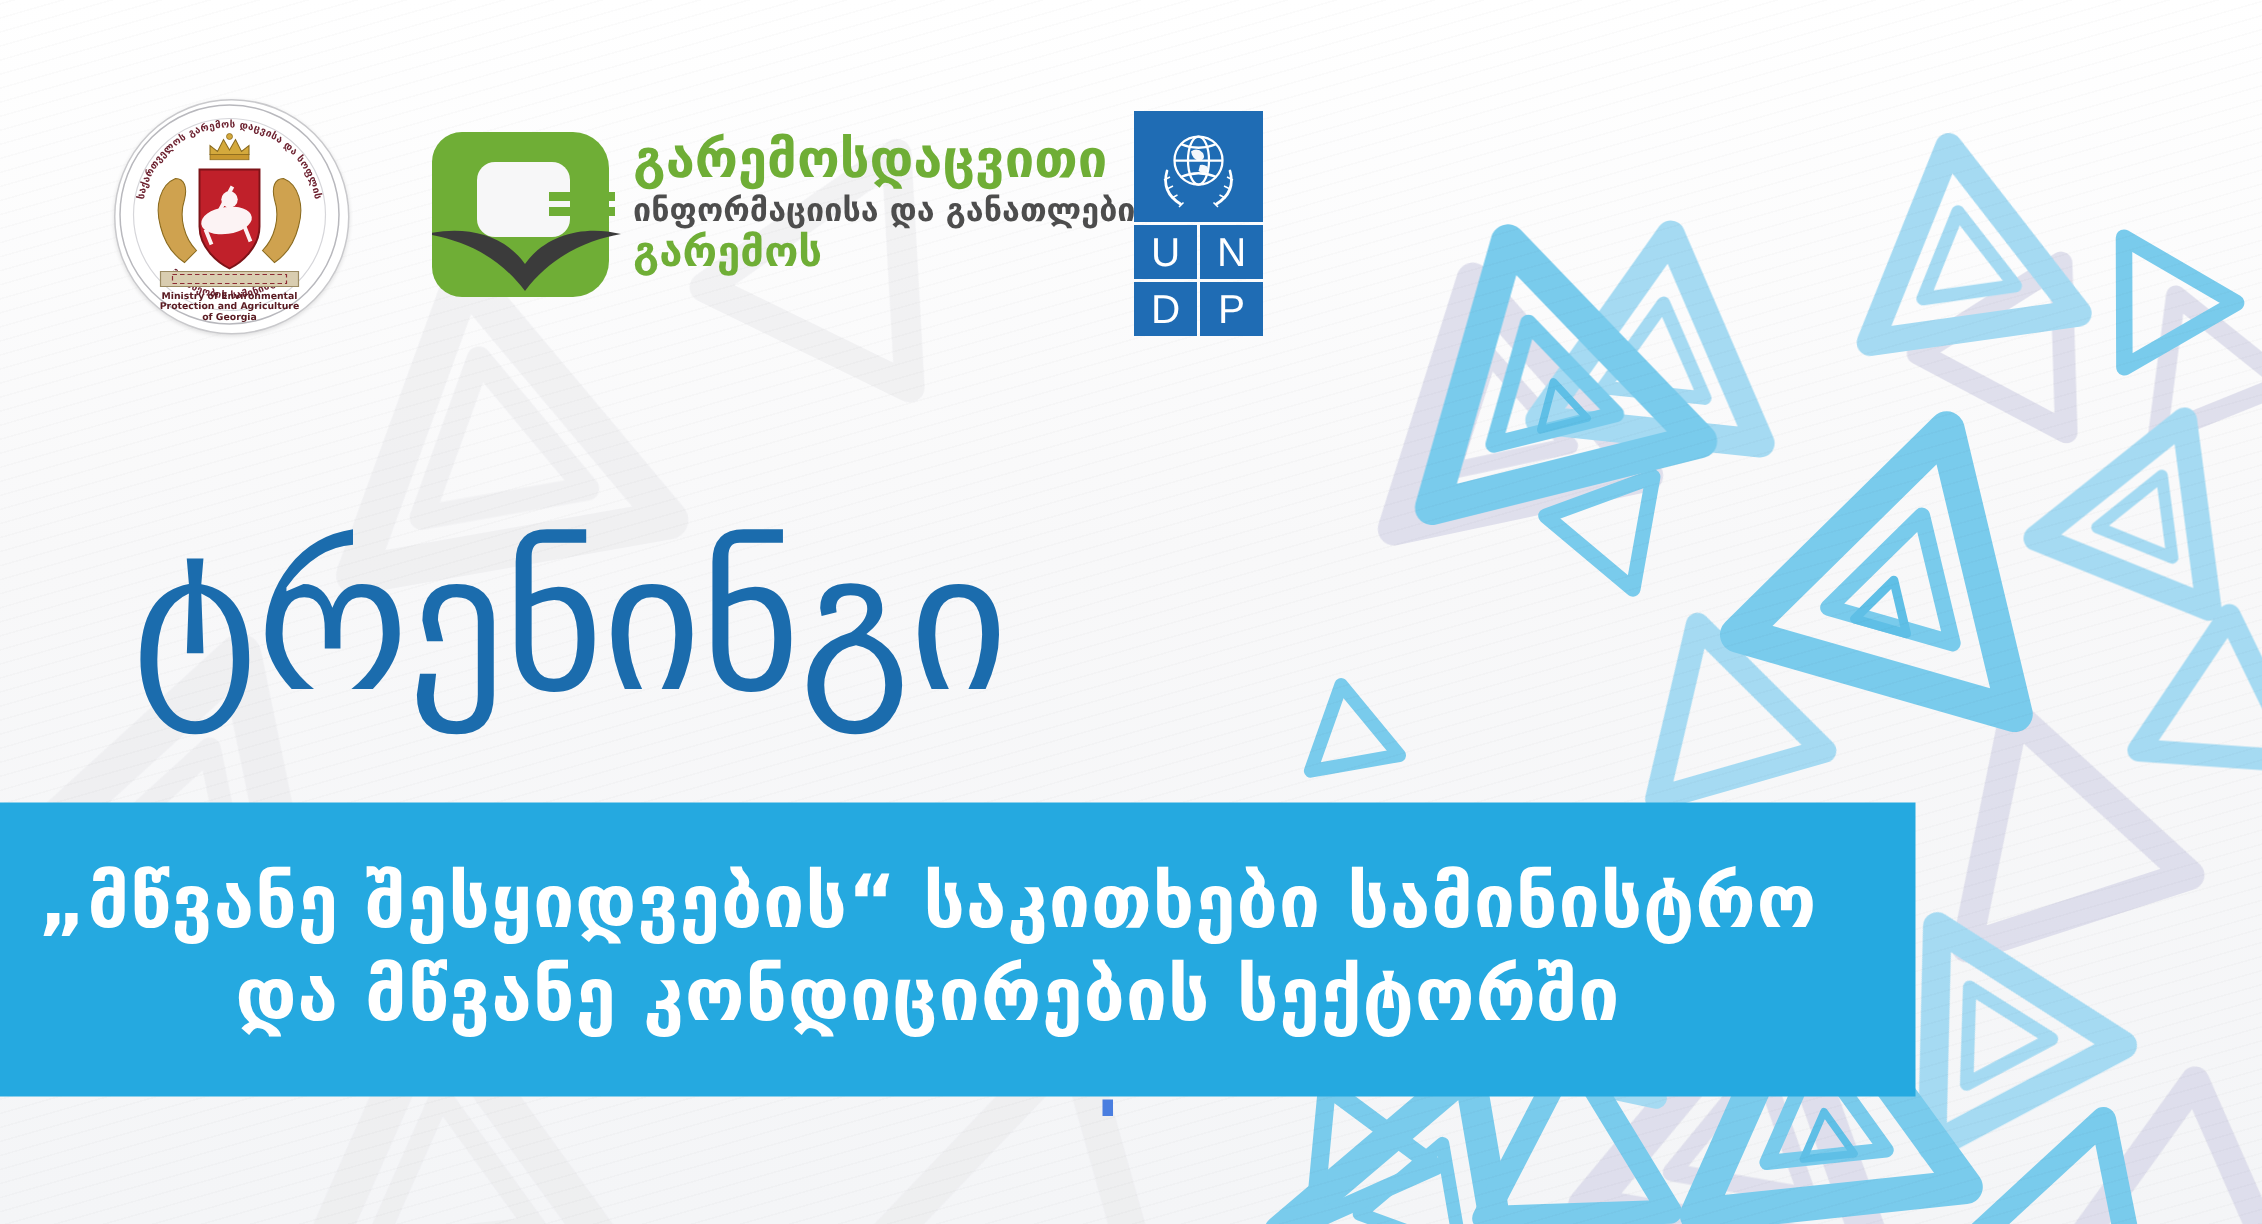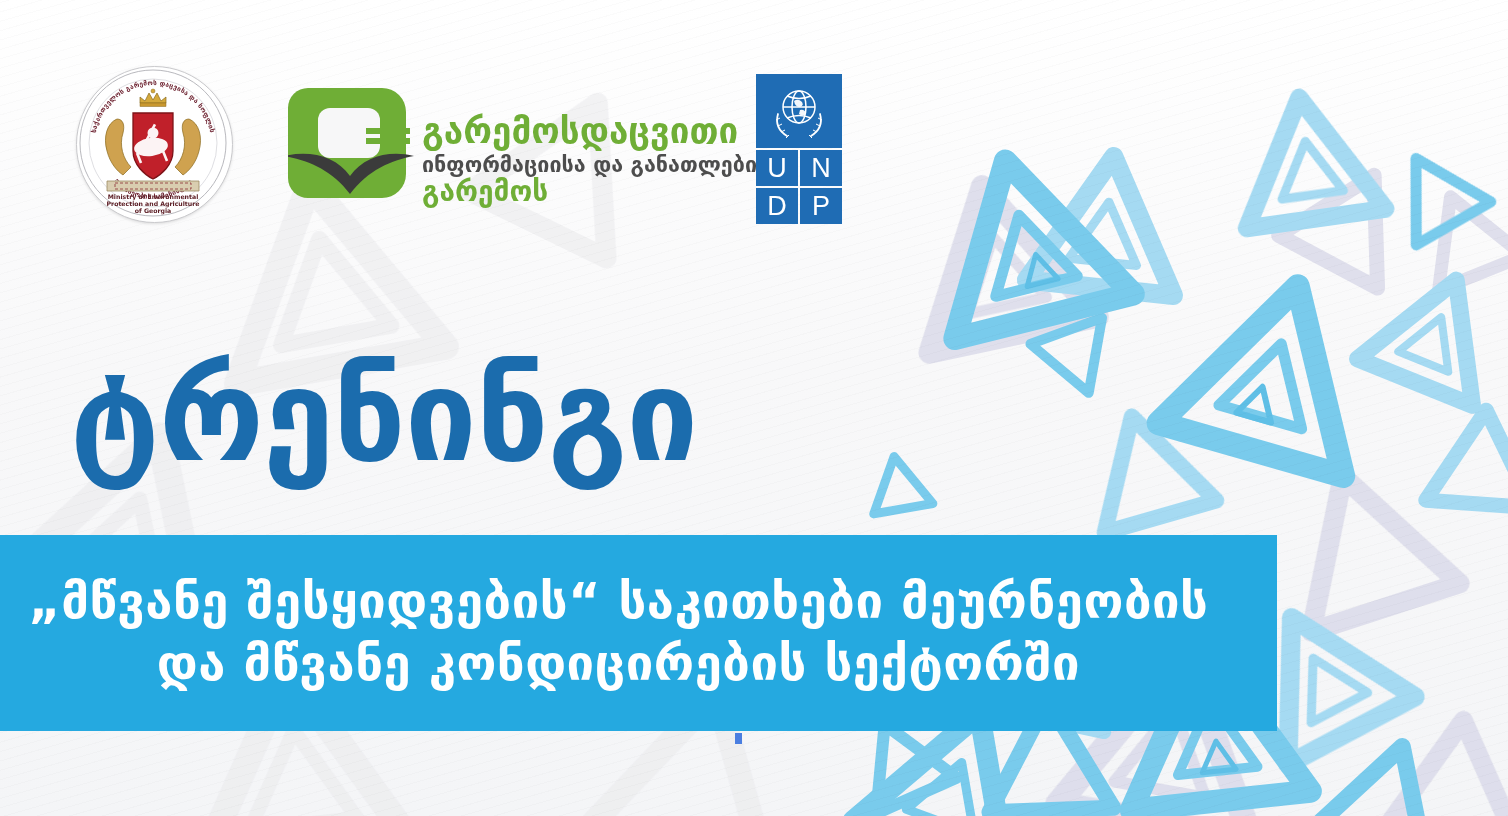--- a/index.html
+++ b/index.html
@@ -28,35 +28,35 @@
 
   .gov-seal{
     position:absolute;left:76px;top:66px;width:155px;height:155px;border-radius:50%;
     background:#ffffff;border:1.5px solid #c9c9cc;
     box-shadow:0 1px 3px rgba(0,0,0,.12);
     overflow:hidden;
   }
 
   .eic-logo{position:absolute;left:288px;top:84px;width:430px;height:120px;}
   .eic-mark{position:absolute;left:0;top:0;width:126px;height:118px;}
-  .eic-text{position:absolute;left:134px;top:6px;width:300px;margin-top:24px;}
+  .eic-text{position:absolute;left:134px;top:6px;width:300px;}
   .eic-l1{font-size:35px;font-weight:bold;color:#6fae36;letter-spacing:0px;line-height:1.02;white-space:nowrap;}
   .eic-l2{font-size:21.5px;font-weight:bold;color:#4d4d4d;line-height:1.18;white-space:nowrap;margin-top:2px;}
   .eic-l3{font-size:28px;font-weight:bold;color:#6fae36;line-height:1.05;white-space:nowrap;margin-top:0px;}
 
   .undp{position:absolute;left:756px;top:74px;width:86px;height:148px;}
   .undp-top{width:86px;height:74px;background:#1f6cb4;position:relative;}
   .undp-grid{width:86px;height:74px;display:grid;grid-template-columns:1fr 1fr;grid-template-rows:1fr 1fr;gap:2px;margin-top:2px;}
   .undp-cell{background:#1f6cb4;color:#ffffff;display:flex;align-items:center;justify-content:center;
              font-size:27px;font-weight:400;font-family:"Liberation Sans",sans-serif;line-height:1;}
 
   
   .headline{
-    position:absolute;left:70px;top:352px;
-    font-size:128px;font-weight:bold;color:#1b6cad;
+    position:absolute;left:88px;top:352px;
+    font-size:128px;font-weight:normal;color:#1b6cad;
     letter-spacing:-1px;line-height:1;white-space:nowrap;
   }
 
   
   .banner{
     position:absolute;left:0;top:535px;width:1277px;height:196px;
     background:#25a9e0;
     display:flex;flex-direction:column;justify-content:center;
     box-sizing:border-box;padding:0 40px 0 0;
   }
@@ -305,18 +305,18 @@
         <div class="undp-cell">N</div>
         <div class="undp-cell">D</div>
         <div class="undp-cell">P</div>
       </div>
     </div>
   </div>
 
   <div class="headline">ტრენინგი</div>
 
   <div class="banner">
-    <div class="banner-line">„მწვანე შესყიდვების“ საკითხები მეურნეობის</div>
+    <div class="banner-line">„მწვანე შესყიდვების“ საკითხები სამინისტრო</div>
     <div class="banner-line">და მწვანე კონდიცირების სექტორში</div>
   </div>
 
   <div class="caret"></div>
 </div>
 
 </body></html>

